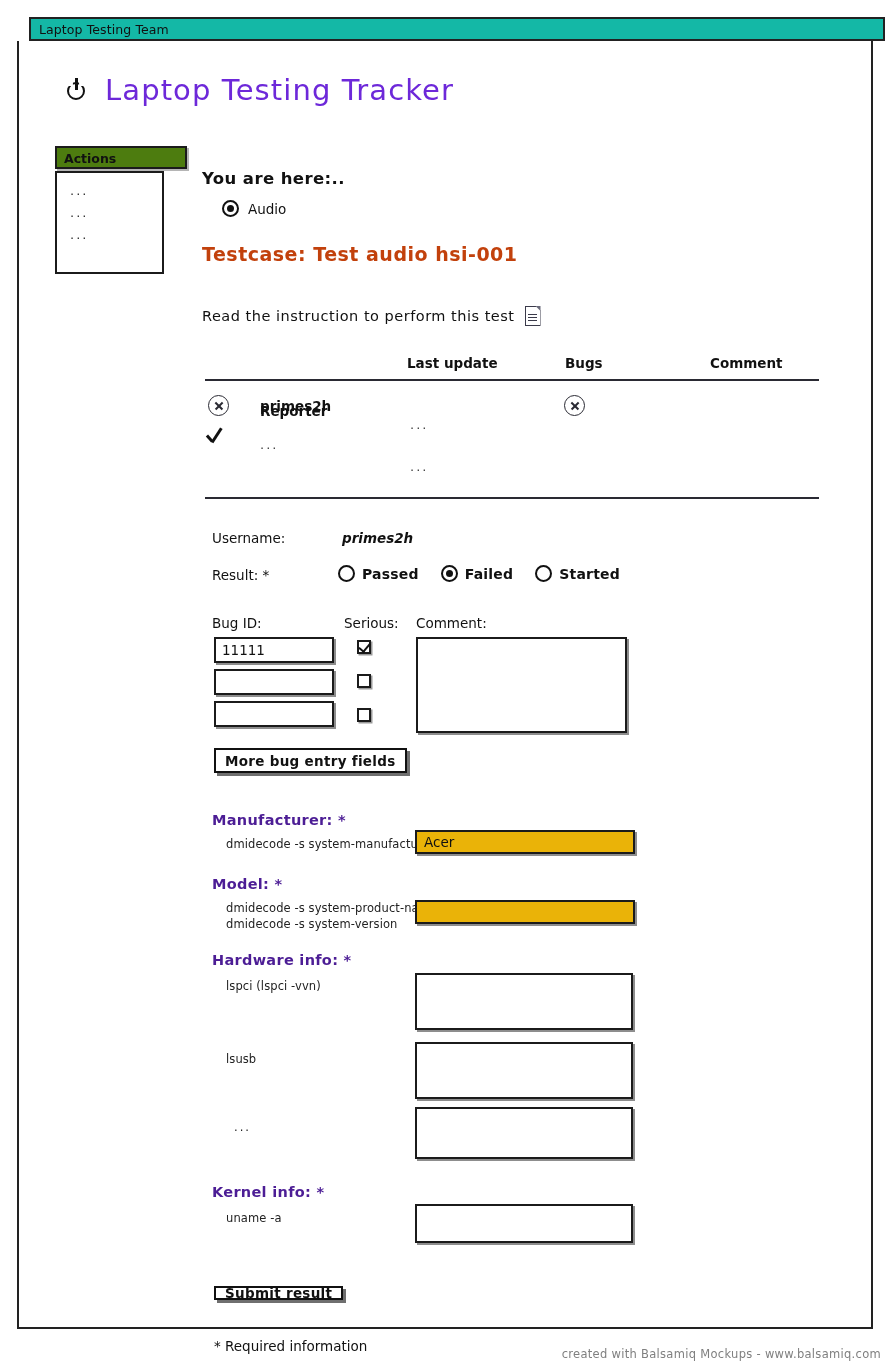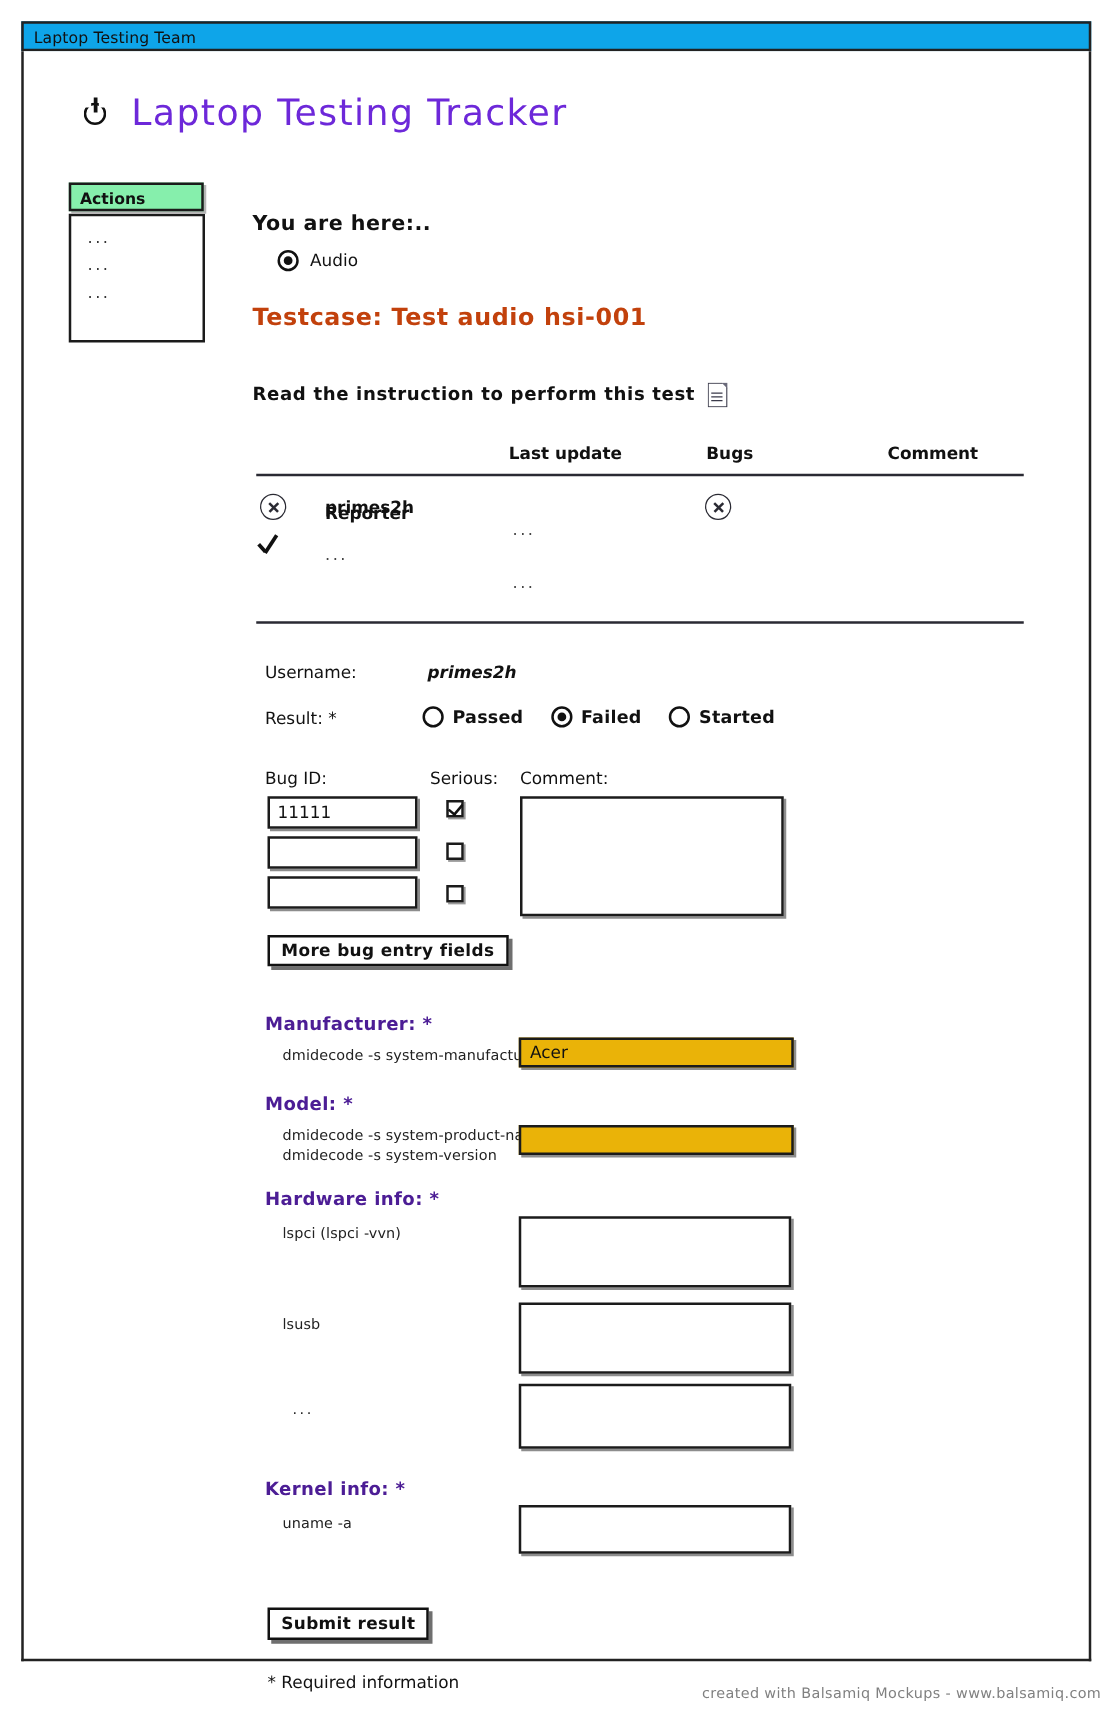--- a/index.html
+++ b/index.html
@@ -20,26 +20,26 @@
   
   #app-window {
     position: absolute;
     left: 17px;
     top: 17px;
     width: 858px;
     height: 1315px;
   }
   #title-bar {
     position: absolute;
-    left: 0; top: 0;
+    left: 12px; top: 0;
     width: 856px;
     height: 24px;
     border: 2px solid #222;
     box-sizing: border-box;
-    background: #0ea5e9;
+    background: #14b8a6;
   }
   #title-bar-label {
     position: absolute;
     left: 8px;
     top: 3px;
     font-size: 12.5px;
     letter-spacing: .1px;
     color: #111;
     white-space: nowrap;
   }
@@ -94,23 +94,23 @@
   }
 
   
   #actions-panel {
     position: absolute;
     left: 36px;
     top: 105px;
     width: 112px;
   }
   #actions-tab {
-    width: 108px;
+    width: 132px;
     height: 23px;
-    background: #86efac;
+    background: #4d7c0f;
     border: 2px solid #1b1b1b;
     box-sizing: border-box;
     position: relative;
     box-shadow: 2px 2px 0 0 #b5b5b5;
   }
   #actions-tab-label {
     position: absolute;
     left: 7px;
     top: 3px;
     font-size: 12.5px;
@@ -190,21 +190,21 @@
   }
 
   #instruction-row {
     display: flex;
     align-items: center;
     gap: 10px;
     margin-top: 41px;
   }
   #instruction-text {
     font-size: 14.5px;
-    font-weight: bold;
+    font-weight: normal;
     letter-spacing: .5px;
     color: #111;
   }
   #document-icon {
     width: 16px;
     height: 20px;
     position: relative;
     flex: none;
   }
   #document-icon .sheet {
@@ -515,21 +515,21 @@
   #hardware-input-1 { left: 203px; top: 21px; width: 218px; height: 57px; }
   #hardware-input-2 { left: 203px; top: 90px; width: 218px; height: 57px; }
   #hardware-input-3 { left: 203px; top: 155px; width: 218px; height: 52px; }
 
   #kernel-section { height: 68px; margin-top: 14px; }
   #kernel-heading { position: absolute; left: 0; top: 0; }
   #kernel-cmd { position: absolute; left: 14px; top: 27px; }
   #kernel-input { left: 203px; top: 20px; width: 218px; height: 39px; }
 
   #submit-area { position: relative; height: 40px; margin-top: 34px; }
-  #submit-result-btn { left: 2px; top: 0; height: 26px; }
+  #submit-result-btn { left: 2px; top: 0; height: 14px; }
 
   #required-note {
     font-size: 13.5px;
     color: #111;
     margin-top: 12px;
     padding-left: 2px;
   }
 
   
   #balsamiq-credit {

